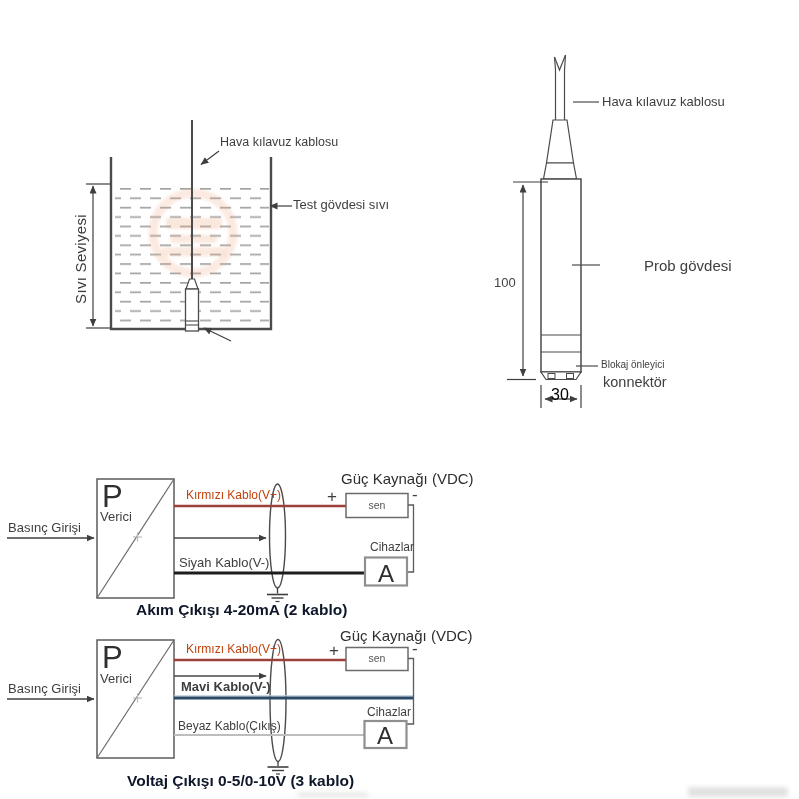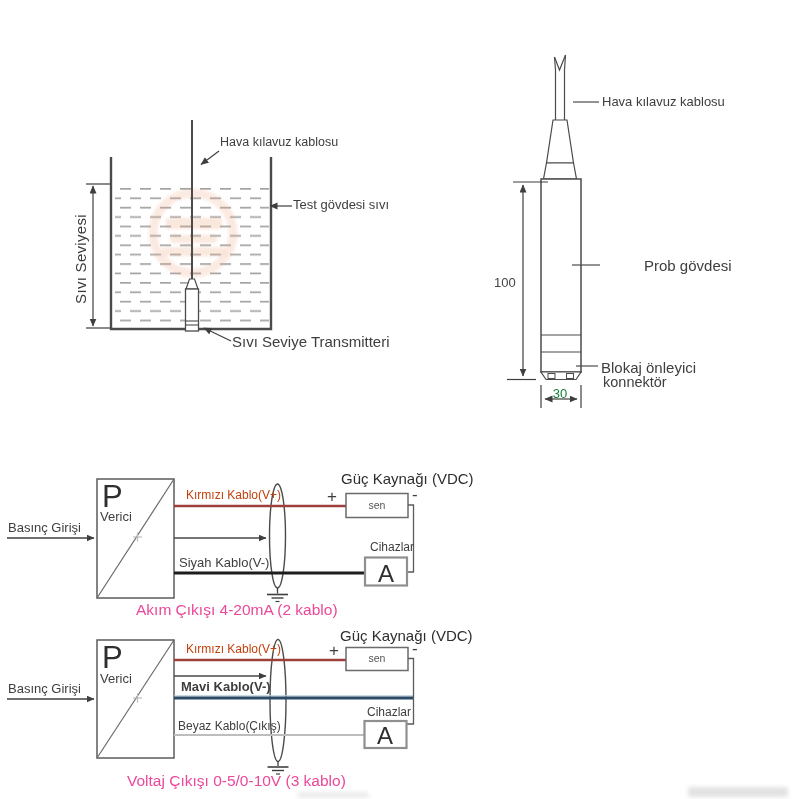--- a/index.html
+++ b/index.html
@@ -2,21 +2,21 @@
 <html><head>
 <meta charset="utf-8">
 <style>
   html,body{margin:0;padding:0;background:#ffffff;}
   #stage{
     position:relative;width:799px;height:799px;background:#ffffff;overflow:hidden;
     font-family:"Liberation Sans",sans-serif;color:#3e3e3e;
   }
   .lbl{position:absolute;white-space:nowrap;line-height:1.15;color:#3e3e3e;}
   .red{color:#c2410c;}
-  .cap{font-weight:400;color:#ec4899;}
+  .cap{font-weight:700;color:#0f172a;}
   svg{position:absolute;left:0;top:0;}
   .v-label{
     position:absolute;left:24px;top:251px;width:112px;height:16px;text-align:center;
     transform:rotate(-90deg);font-size:15px;font-weight:500;letter-spacing:.3px;color:#3a3a3a;
   }
   .smudge{position:absolute;border-radius:3px;filter:blur(2px);}
   .boxtext{position:absolute;text-align:center;}
 </style>
 </head>
 <body>
@@ -146,28 +146,27 @@
       </g>
       <rect x="346" y="647.5" width="62" height="23" fill="#ffffff" stroke="#6b6b6b" stroke-width="1.5"></rect>
       <path d="M408,658.5 L413.5,658.5 L413.5,724 L406,724" fill="none" stroke="#5b5b5b" stroke-width="1.3"></path>
       <rect x="364.5" y="721" width="42" height="27" fill="#ffffff" stroke="#8f8f8f" stroke-width="2.2"></rect>
     </g>
   </svg>
 
   <div class="lbl" style="left:220px;top:135px;font-size:12.5px;">Hava kılavuz kablosu</div>
   <div class="lbl" style="left:293px;top:198px;font-size:13px;">Test gövdesi sıvı</div>
   <div class="v-label">Sıvı Seviyesi</div>
-  <div class="lbl" style="left:232px;top:333px;font-size:15px;font-weight:500;">Sıvı Seviye Transmitteri</div>
 
   <div class="lbl" style="left:602px;top:95px;font-size:13px;">Hava kılavuz kablosu</div>
   <div class="lbl" style="left:604px;top:257px;font-size:15px;margin-left:40px;">Prob gövdesi</div>
-  <div class="lbl" style="left:601px;top:359px;font-size:15px;">Blokaj önleyici</div>
+  <div class="lbl" style="left:601px;top:359px;font-size:10px;">Blokaj önleyici</div>
   <div class="lbl" style="left:603px;top:374px;font-size:14.5px;">konnektör</div>
   <div class="lbl" style="left:494px;top:276px;font-size:13px;color:#444;">100</div>
-  <div class="boxtext" style="left:547px;top:386px;width:26px;font-size:13px;color:#15803d;">30</div>
+  <div class="boxtext" style="left:547px;top:386px;width:26px;font-size:16px;color:#000000;">30</div>
 
   <div class="lbl" style="left:8px;top:521px;font-size:13px;">Basınç Girişi</div>
   <div class="lbl" style="left:102px;top:481px;font-size:31px;font-weight:500;color:#2f2f2f;line-height:1;">P</div>
   <div class="lbl" style="left:100px;top:510px;font-size:13px;">Verici</div>
   <div class="lbl red" style="left:186px;top:489px;font-size:12px;">Kırmızı Kablo(V+)</div>
   <div class="lbl" style="left:179px;top:556px;font-size:13px;text-align:right;">Siyah Kablo(V-)</div>
   <div class="lbl" style="left:341px;top:470px;font-size:15px;font-weight:500;color:#2e2e2e;">Güç Kaynağı (VDC)</div>
   <div class="lbl" style="left:327px;top:487px;font-size:17px;">+</div>
   <div class="boxtext" style="left:346px;top:499px;width:62px;font-size:10.5px;color:#555;">sen</div>
   <div class="lbl" style="left:412px;top:485px;font-size:17px;">-</div>

